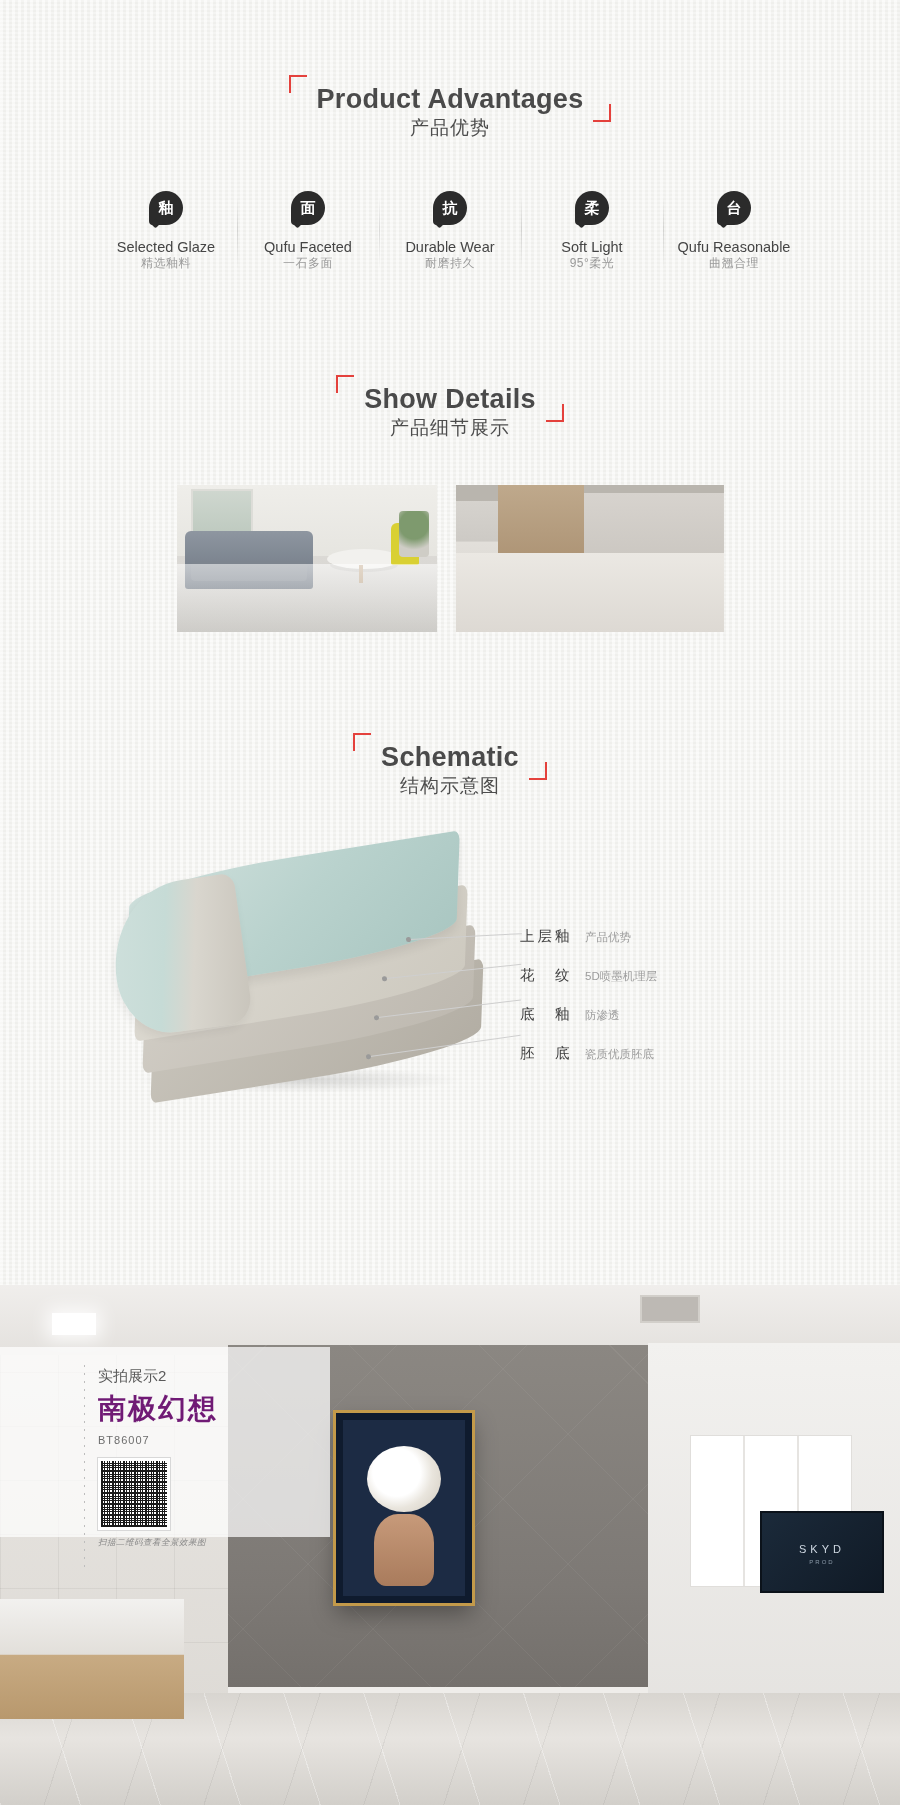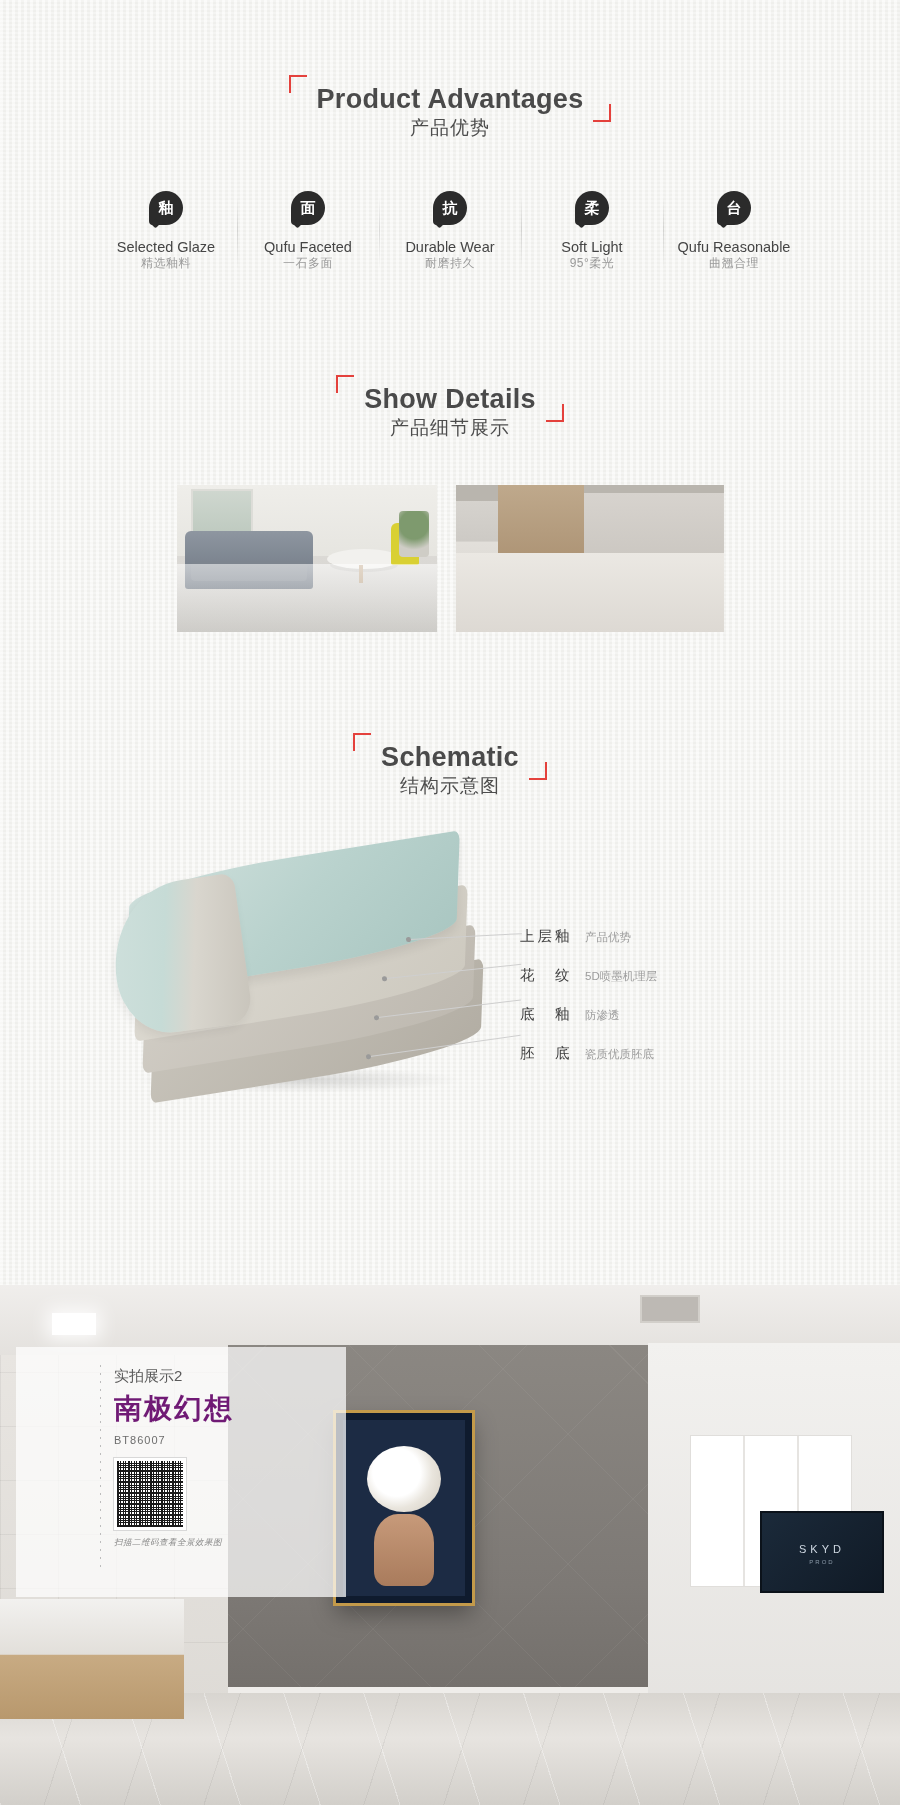--- a/index.html
+++ b/index.html
@@ -423,23 +423,22 @@
     position: absolute; left: 0; bottom: 86px; width: 184px; height: 120px;
     background: linear-gradient(180deg, #f2f1ef 0%, #e2dfda 46%, #c8ab83 47%, #b8986d 100%);
   }
 
   
   .overlay {
     position: absolute;
     left: 0;
     top: 62px;
     width: 330px;
-    height: 250px;
+    height: 190px;
     background: rgba(255,255,255,0.72);
-    margin-left: 16px;
   }
   .ov-inner {
     position: absolute;
     left: 98px;
     top: 20px;
   }
   .ov-sub {
     font-size: 15px;
     color: #5a5a5a;
     margin-bottom: 4px;

